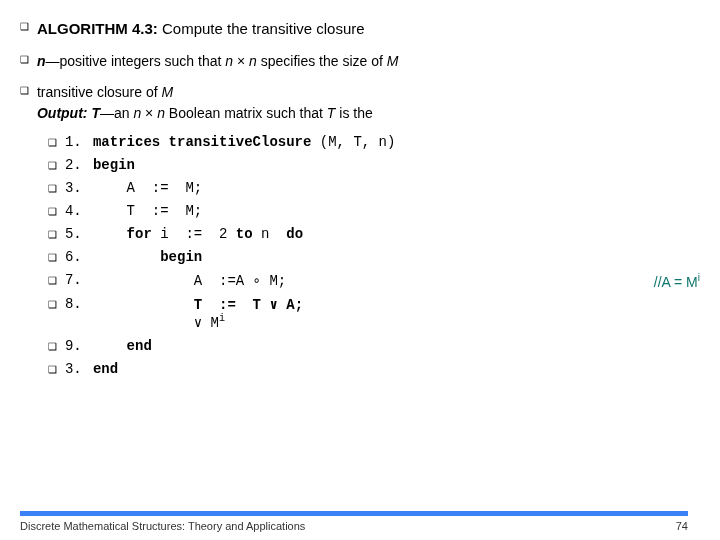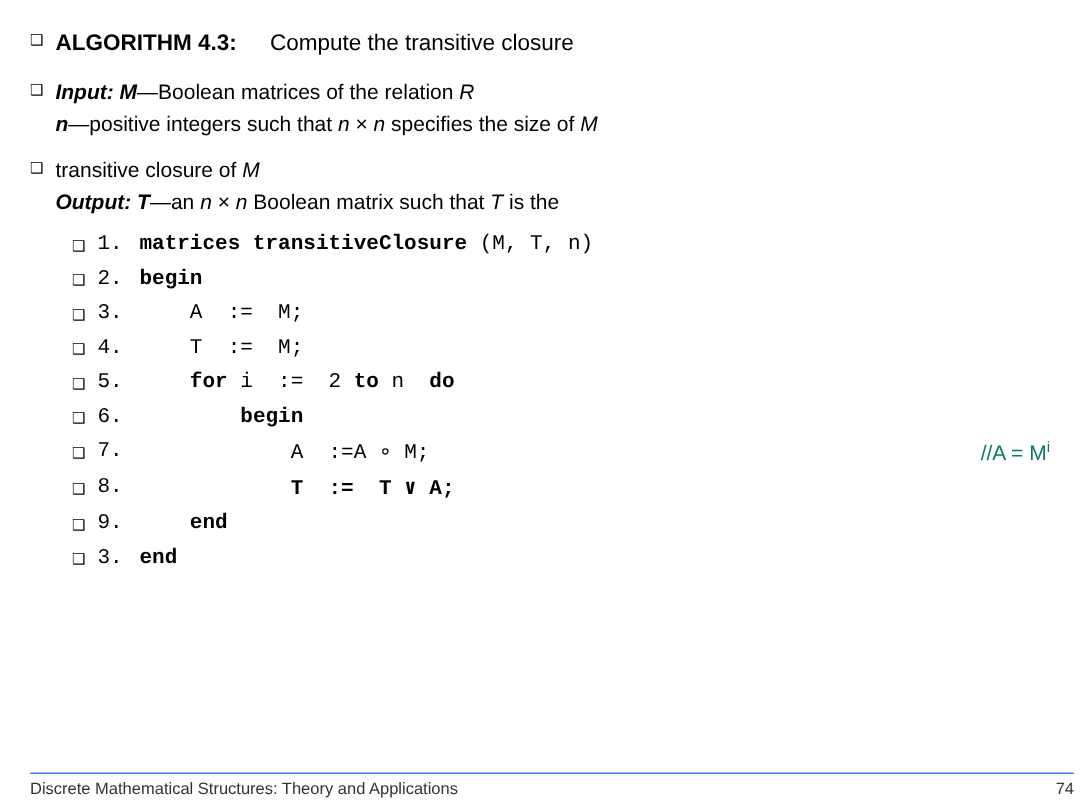--- a/index.html
+++ b/index.html
@@ -37,21 +37,20 @@
     }
 
     .algo-title {
       font-size: 15px;
       font-weight: bold;
       margin-bottom: 2px;
     }
 
     .algo-title .normal-weight {
       font-weight: normal;
-      margin-left: 18px;
     }
 
     .italic-text {
       font-style: italic;
     }
 
     .bold-text {
       font-weight: bold;
     }
 
@@ -95,26 +94,26 @@
 
     .comment {
       font-family: Liberation Sans, sans-serif;
       color: #0f766e;
     }
 
     .footer {
       position: absolute;
       bottom: 8px;
       left: 20px;
-      right: 4px;
+      right: 32px;
       display: flex;
       justify-content: space-between;
       font-size: 11px;
       color: #333;
-      border-top: 1px solid #3b82f6;
+      border-top: 5px solid #3b82f6;
       padding-top: 4px;
     }
 
     sup {
       font-size: 10px;
       vertical-align: super;
     }
   </style>
 </head>
 <body>
@@ -127,23 +126,20 @@
       <span class="algo-title">
         <span>ALGORITHM 4.3:</span><span class="normal-weight"> Compute the transitive closure</span>
       </span>
     </div>
   </div>
 
   <div class="bullet-item">
     <span class="bullet-symbol">❑</span>
     <div class="text-content">
       <div>
-        <span class="italic-text bold-text">Input: M</span><span>—Boolean matrices of the relation <span class="italic-text">R</span></span>
-      </div>
-      <div>
         <span class="italic-text bold-text">n</span><span>—positive integers such that <span class="italic-text">n</span> × <span class="italic-text">n</span> specifies the size of <span class="italic-text">M</span></span>
       </div>
     </div>
   </div>
 
   <div class="bullet-item">
     <span class="bullet-symbol">❑</span>
     <div class="text-content">
       <div>
         transitive closure of <span class="italic-text">M</span>
@@ -213,20 +209,24 @@
       </div>
     </div>
 
     <div class="sub-bullet" style="align-items:flex-start;">
       <span class="sub-bullet-symbol">❑</span>
       <div style="flex:1;">
         <div style="display:flex; align-items:flex-start; width:100%;">
           <span class="line-num code-font">8.</span>
           <span class="code-line" style="flex:1;font-weight:bold;">&nbsp;&nbsp;&nbsp;&nbsp;&nbsp;&nbsp;&nbsp;&nbsp;&nbsp;&nbsp;&nbsp;&nbsp;T &nbsp;:= &nbsp;T ∨ A;</span>
         </div>
+        <div style="display:flex;">
+          <span style="min-width:22px; margin-right:6px;"></span>
+          <span class="code-font">&nbsp;&nbsp;&nbsp;&nbsp;&nbsp;&nbsp;&nbsp;&nbsp;&nbsp;&nbsp;&nbsp;&nbsp;∨ M<sup>i</sup></span>
+        </div>
       </div>
     </div>
 
     <div class="sub-bullet">
       <span class="sub-bullet-symbol">❑</span>
       <div class="line-content">
         <span class="line-num code-font">9.</span>
         <span class="code-line">&nbsp;&nbsp;&nbsp;&nbsp;<span class="bold-text">end</span></span>
       </div>
     </div>

